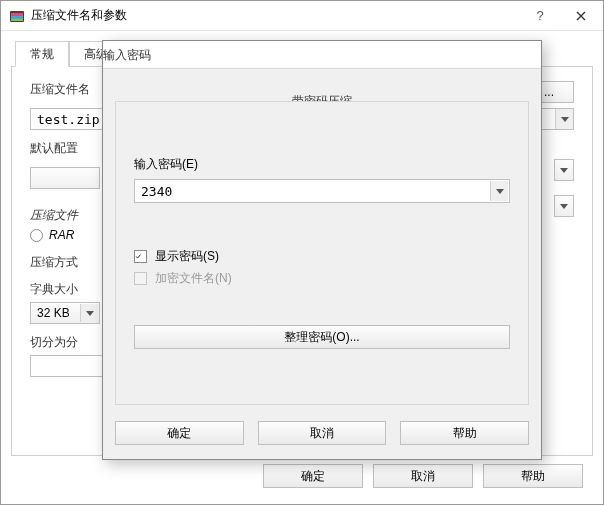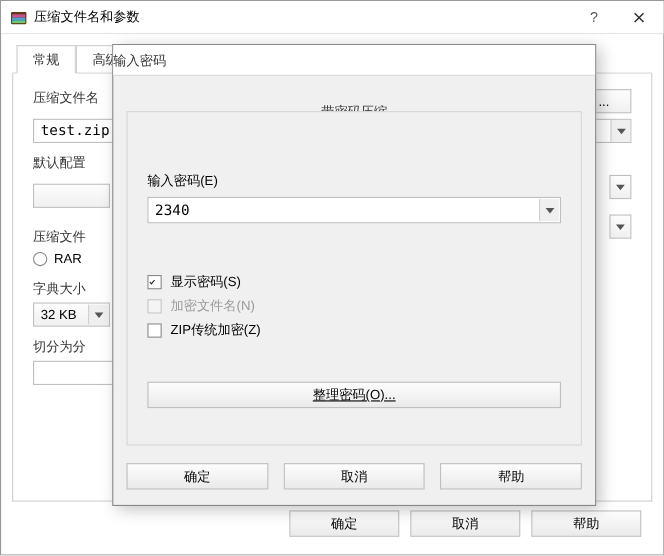--- a/index.html
+++ b/index.html
@@ -130,21 +130,21 @@
   }
   .chk.checked::after { content: ""; display: block; width: 7px; height: 7px; }
   .chk.checked svg { display: block; }
   .chk svg { display: none; }
   .disabled { color: #9a9a9a; }
   .chk.disabled { border-color: #c5c5c5; background: #f4f4f4; }
 
   .organize-btn {
     width: 100%; height: 24px; margin-top: 36px;
     border: 1px solid #bfbfbf; background: linear-gradient(#fdfdfd,#eaeaea);
-    text-align: center; line-height: 22px; text-decoration: underline;
+    text-align: center; line-height: 22px;
   }
 
   .modal-buttons {
     position: absolute; left: 12px; right: 12px; bottom: 12px; height: 26px;
     display: flex; justify-content: space-between; gap: 14px;
   }
   .modal-buttons .btn { flex: 1; min-width: 0; }
 
   .caret-down {
     width: 0; height: 0; border-left: 4px solid transparent; border-right: 4px solid transparent;
@@ -213,29 +213,30 @@
     <div class="row" style="width:60px;">
       <div class="wide-combo" style="width:70px;">
         <div class="dropdown-arrow" style="border-left:none;background:transparent;"></div>
       </div>
     </div>
 
     <div class="right-combo">
         <div class="caret-down"></div>
       </div>
 
-    <div class="row" style="margin-top:18px;width:80px;">
+    <div class="row" style="margin-top:18px;width:80px;font-style:italic;">
       <span class="label">压缩文件</span>
       <div class="radio-row">
         <span class="radio"></span>
         <span>RAR</span>
       </div>
     </div>
 
     <div class="row" style="margin-top:12px;width:80px;">
+      <span class="label">压缩方式</span>
     </div>
 
     <div class="row" style="margin-top:8px;width:80px;">
       <span class="label">字典大小</span>
       <div class="select-box" style="width:70px;">
         <span class="txt">32 KB</span>
         <div class="dropdown-arrow">
             <div class="caret-down"></div>
           </div>
       </div>
@@ -277,24 +278,20 @@
             <svg width="11" height="11" viewBox="0 0 11 11">
                 <path d="M2 5.5 L4.2 8 L9 2.5" stroke="#222" stroke-width="1.6" fill="none"></path>
               </svg>
           </span>
           <span>显示密码(S)</span>
         </div>
         <div class="check-row">
           <span class="chk disabled"></span>
           <span class="disabled">加密文件名(N)</span>
         </div>
-        <div class="check-row">
-          <span class="chk"></span>
-          <span>ZIP传统加密(Z)</span>
-        </div>
       </div>
 
       <div class="organize-btn">
         <span>整理密码(O)...</span>
       </div>
 
     </div>
   </div>
 
   <div class="modal-buttons">

